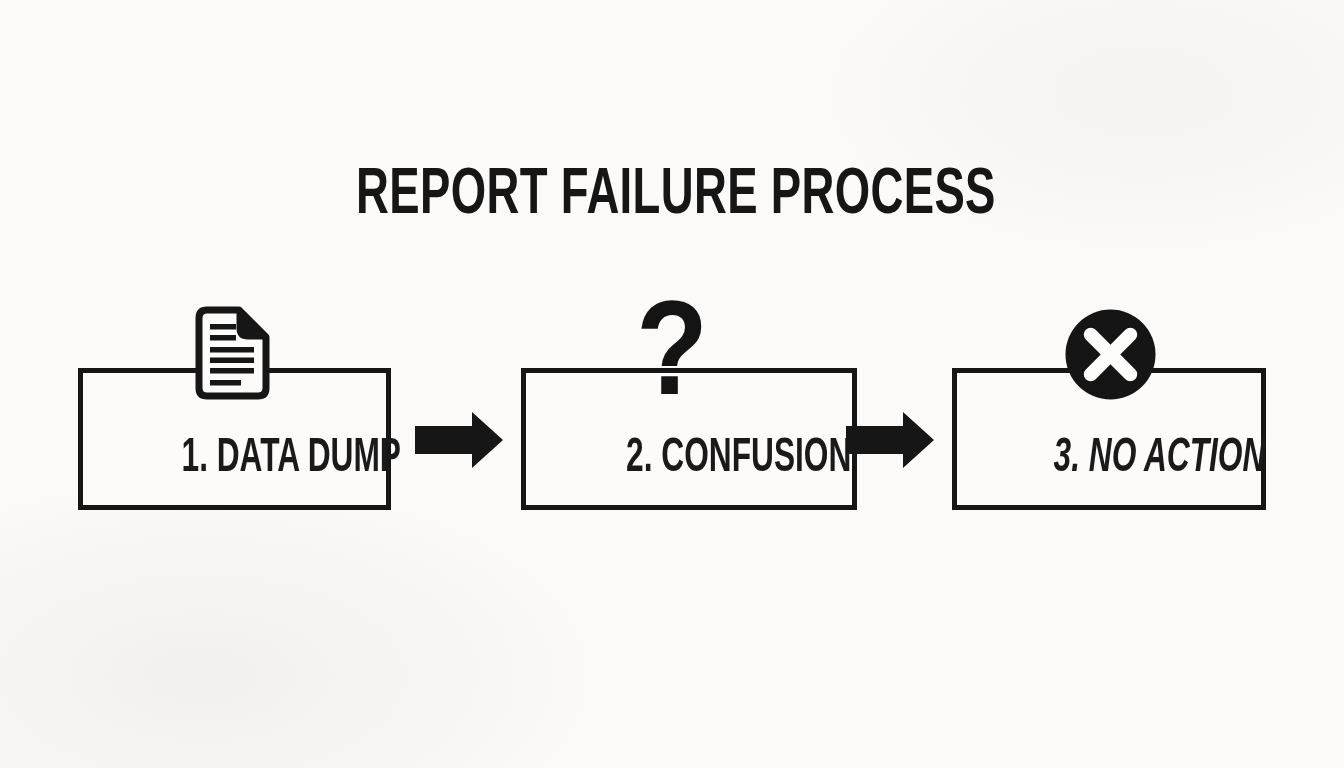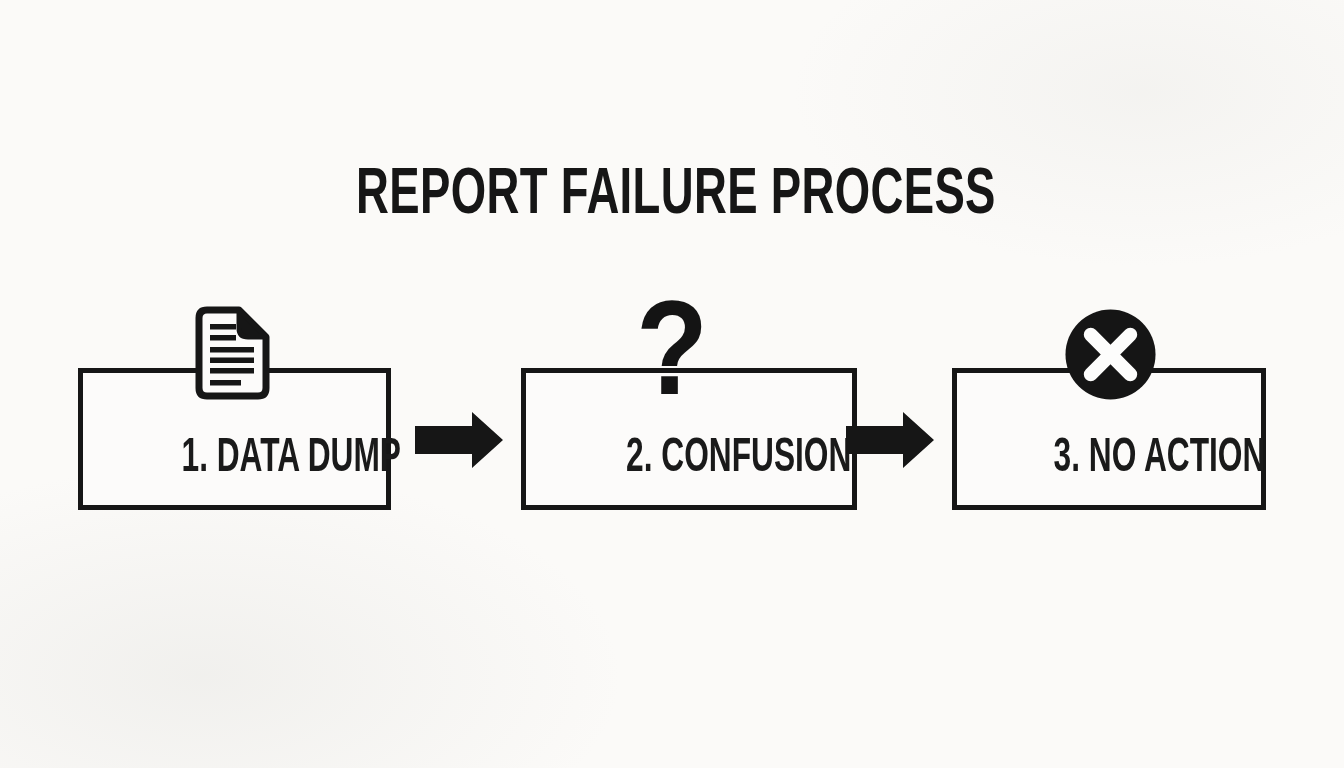--- a/index.html
+++ b/index.html
@@ -45,21 +45,21 @@
   .box {
     position: absolute;
     top: 368px;
     height: 142px;
     box-sizing: border-box;
     border: 5px solid #161616;
     background: #fcfbfa;
   }
   .box-1 { left: 78px;  width: 313px; }
   .box-2 { left: 521px; width: 336px; }
-  .box-3 { left: 952px; width: 314px; }
+  .box-3 { left: 952px; width: 314px; font-style: italic; }
 
   .box-label {
     position: absolute;
     left: 0;
     right: 0;
     top: 58px;
     text-align: center;
     font-size: 48px;
     font-weight: bold;
     line-height: 1;

